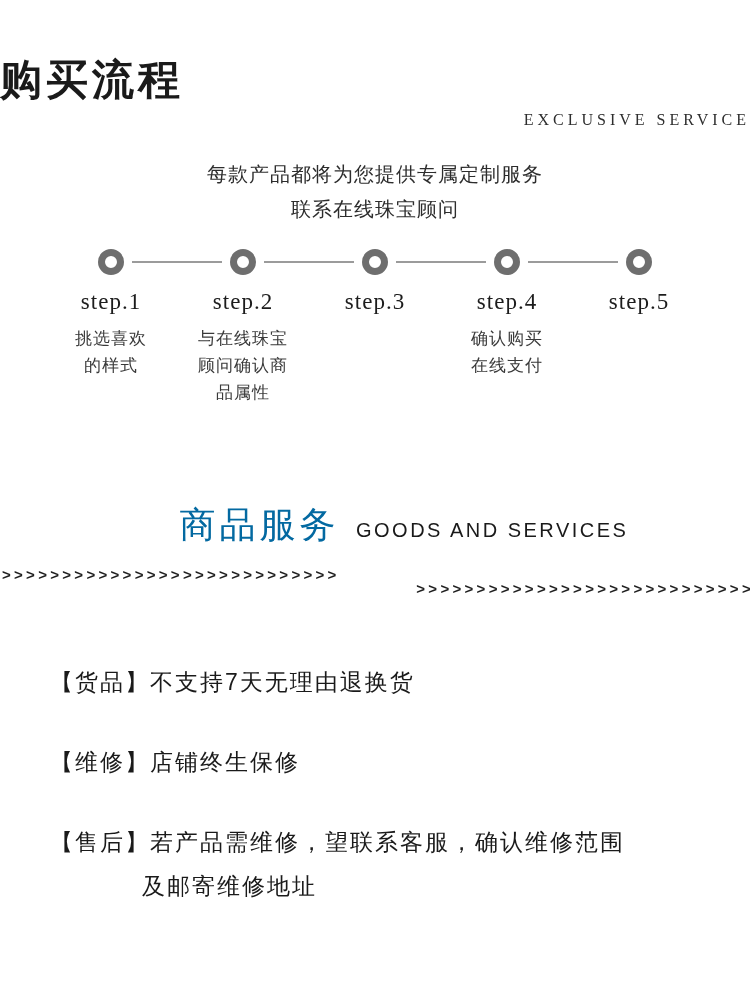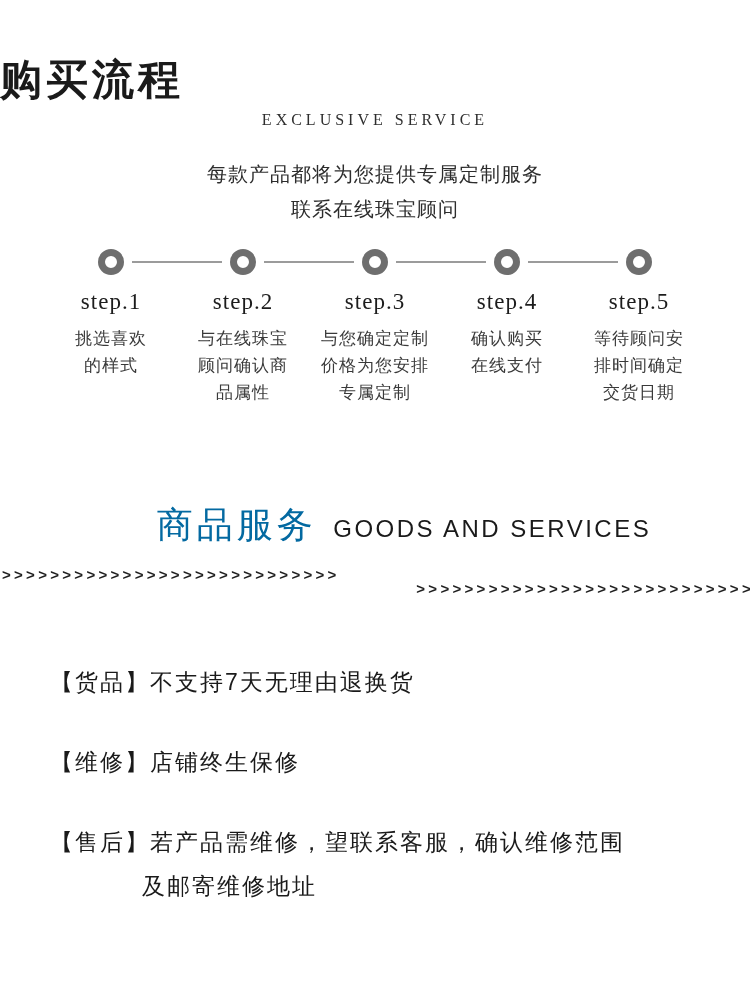--- a/index.html
+++ b/index.html
@@ -4,21 +4,21 @@
 <style>
   * { margin:0; padding:0; box-sizing:border-box; }
   html,body { width:750px; height:996px; background:#ffffff; overflow:hidden;
               font-family:"Liberation Sans","DejaVu Sans",sans-serif; }
 
   .page { position:relative; width:750px; height:996px; background:#ffffff; }
 
   
   .title { margin-top:56px; text-align:left; font-family:"Liberation Serif","DejaVu Serif",serif;
            font-size:42px; line-height:48px; font-weight:700; letter-spacing:4px; color:#1a1a1a; }
-  .subtitle-en { margin-top:6px; text-align:center; font-family:"Liberation Serif","DejaVu Serif",serif;
+  .subtitle-en { margin-top:6px; text-align:right; font-family:"Liberation Serif","DejaVu Serif",serif;
            font-size:16px; line-height:19px; letter-spacing:4px; color:#2e2e2e; }
 
   .intro { margin-top:28px; text-align:center; font-size:20px; line-height:35px;
            letter-spacing:1px; color:#2d2d2d; }
 
   
   .rings { position:relative; width:660px; height:26px; margin:22px auto 0; }
   .ring  { position:absolute; top:0; width:26px; height:26px; border:7px solid #6e6e6e;
            border-radius:50%; background:#ffffff; }
   .ring:nth-of-type(1){ left:53px; }  .ring:nth-of-type(2){ left:185px; }
@@ -31,21 +31,21 @@
   .steps { width:660px; margin:14px auto 0; display:flex; }
   .step  { width:132px; text-align:center; }
   .step-label { font-family:"Liberation Serif","DejaVu Serif",serif; font-size:23px;
                 line-height:26px; color:#1c1c1c; letter-spacing:1px; }
   .step-desc  { margin-top:10px; font-size:17px; line-height:27px; color:#3a3a3a;
                 letter-spacing:1px; white-space:pre-line; }
 
   
   .svc-header { margin-top:95px; text-align:center; padding-left:58px; white-space:nowrap; }
   .svc-cn { font-size:36px; letter-spacing:4px; color:#0369a1; vertical-align:baseline; }
-  .svc-en { font-size:24px; letter-spacing:2.5px; color:#1a1a1a; margin-left:12px; vertical-align:baseline; }
+  .svc-en { font-size:20px; letter-spacing:2.5px; color:#1a1a1a; margin-left:12px; vertical-align:baseline; }
 
   .arrows { position:relative; margin-top:16px; height:34px; font-weight:700;
             font-size:15px; letter-spacing:3.3px; color:#1f1f1f; }
   .arrows-left  { position:absolute; left:2px;  top:0;    white-space:nowrap; }
   .arrows-right { position:absolute; right:-4px; top:14px; white-space:nowrap; }
 
   .svc-list { margin-top:60px; padding-left:50px; padding-right:40px; }
   .svc-item { font-size:23px; line-height:44px; letter-spacing:2px; color:#1a1a1a;
               margin-bottom:36px; padding-left:92px; text-indent:-92px; }
   .svc-text { white-space:pre-line; }
@@ -82,34 +82,28 @@
 的样式</div>
     </div>
     <div class="step">
       <div class="step-label">step.2</div>
       <div class="step-desc">与在线珠宝
 顾问确认商
 品属性</div>
     </div>
     <div class="step">
       <div class="step-label">step.3</div>
-      <div class="step-desc">与您确定定制
-价格为您安排
-专属定制</div>
     </div>
     <div class="step">
       <div class="step-label">step.4</div>
       <div class="step-desc">确认购买
 在线支付</div>
     </div>
     <div class="step">
       <div class="step-label">step.5</div>
-      <div class="step-desc">等待顾问安
-排时间确定
-交货日期</div>
     </div>
   </div>
 
   <div class="svc-header">
     <span class="svc-cn">商品服务</span>
     <span class="svc-en">GOODS AND SERVICES</span>
   </div>
 
   <div class="arrows">
     <div class="arrows-left">&gt;&gt;&gt;&gt;&gt;&gt;&gt;&gt;&gt;&gt;&gt;&gt;&gt;&gt;&gt;&gt;&gt;&gt;&gt;&gt;&gt;&gt;&gt;&gt;&gt;&gt;&gt;&gt;</div>

